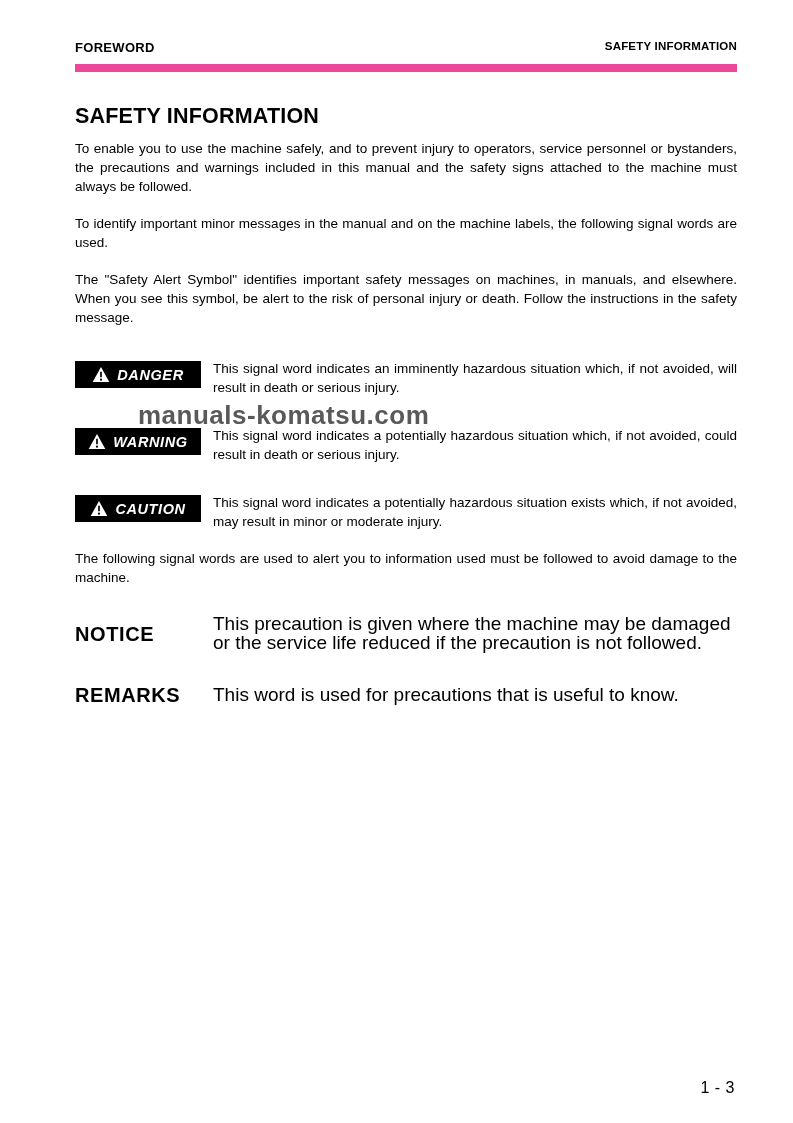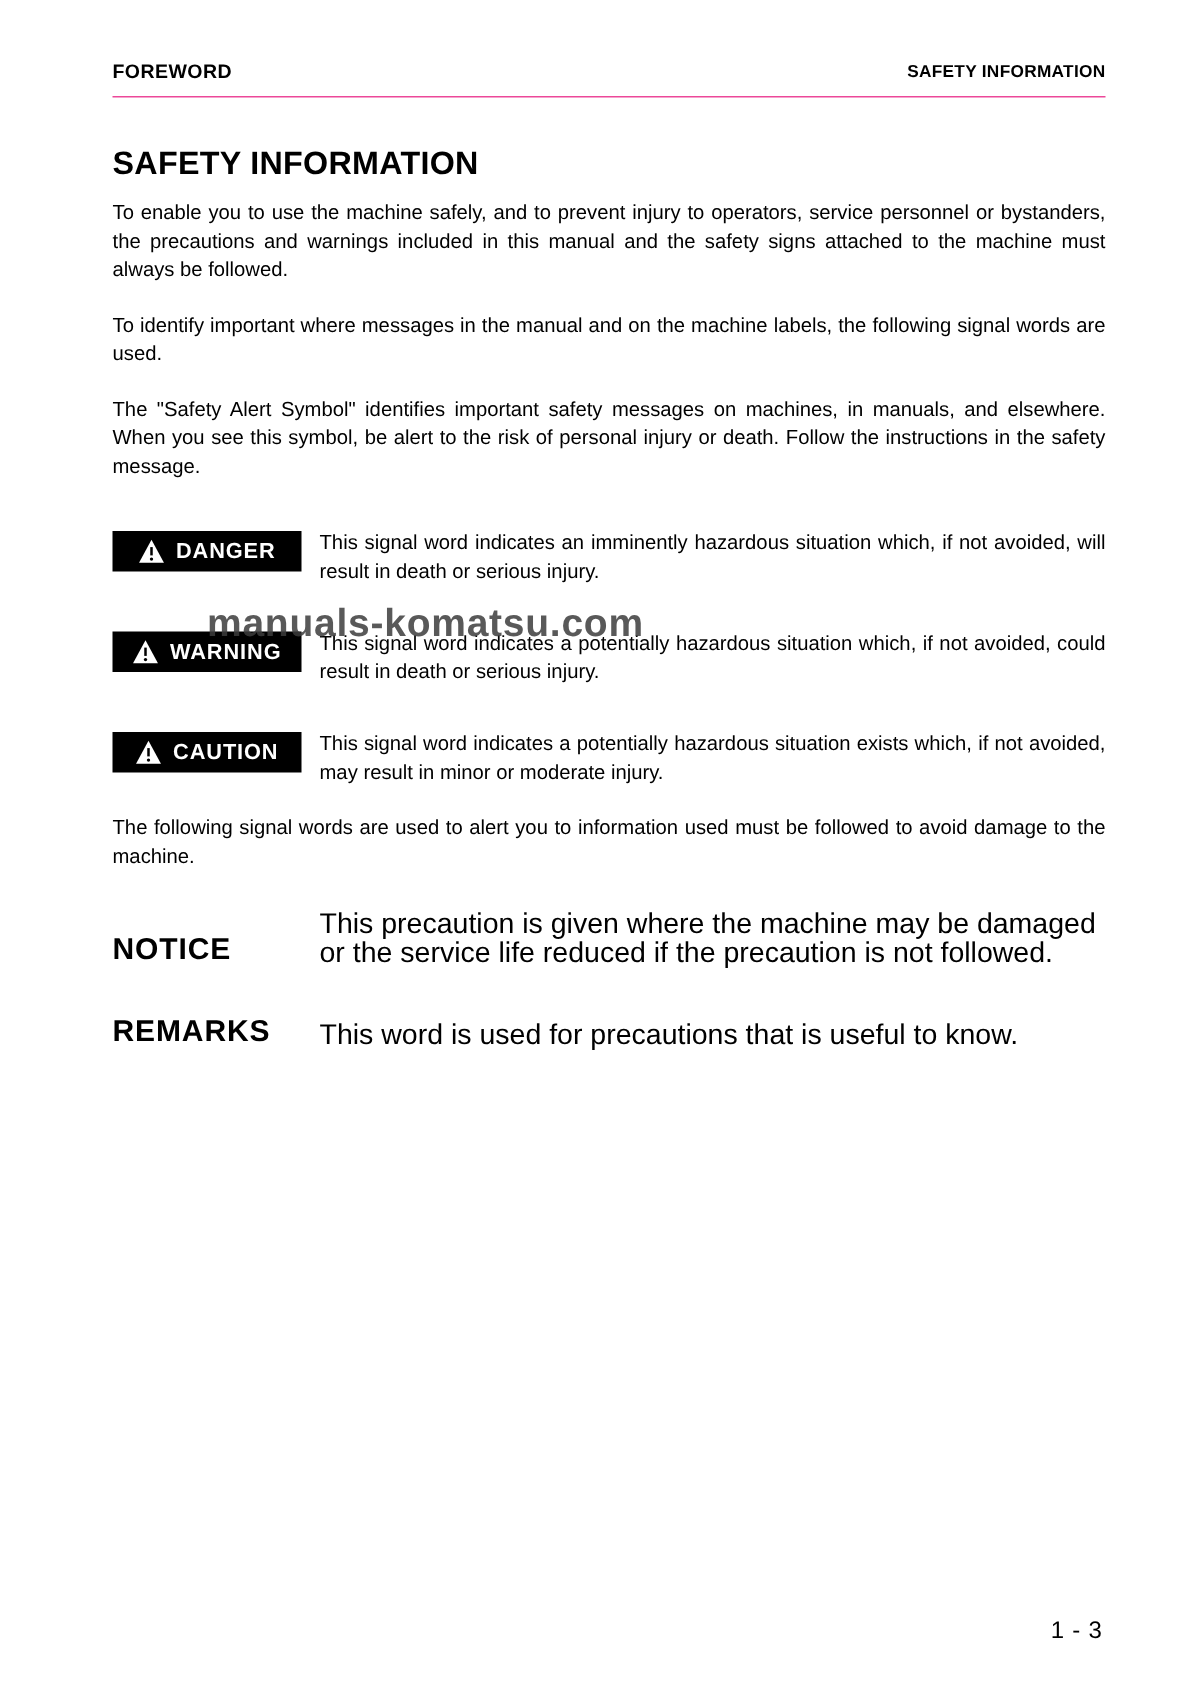--- a/index.html
+++ b/index.html
@@ -13,23 +13,23 @@
   }
   .page {
     position:relative;
     width:793px;
     height:1123px;
     padding:40px 56px 0 75px;
   }
   .header {
     display:flex;
     justify-content:space-between;
-    align-items:center;
+    align-items:flex-start;
     padding-bottom:9px;
-    border-bottom:1px solid #ec4899;
+    border-bottom:8px solid #ec4899;
   }
   .header-left  { font-size:13px; font-weight:bold; letter-spacing:0.3px; }
   .header-right { font-size:11.5px; font-weight:bold; letter-spacing:0.2px; }
 
   .title {
     margin-top:32px;
     font-size:21.5px;
     font-weight:bold;
     letter-spacing:0.2px;
   }
@@ -57,34 +57,35 @@
     display:flex;
     align-items:center;
     justify-content:center;
     gap:7px;
     flex-shrink:0;
     margin-top:2px;
   }
   .badge-label {
     font-size:14.5px;
     font-weight:bold;
+    font-style:italic;
     letter-spacing:0.6px;
     text-align:right;
   }
   .signal-desc {
     margin-left:12px;
     font-size:13.5px;
     line-height:19px;
     text-align:justify;
     flex:1;
   }
 
   .notice-row {
     display:flex;
-    align-items:flex-end;
+    align-items:center;
     margin-top:27px;
   }
   .notice-row.second { margin-top:29px; }
   .notice-label {
     width:138px;
     flex-shrink:0;
     font-size:20px;
     font-weight:bold;
     letter-spacing:0.6px;
     margin-top:3px;
@@ -123,21 +124,21 @@
 <div class="page">
 
   <header class="header">
     <span class="header-left">FOREWORD</span>
     <span class="header-right">SAFETY INFORMATION</span>
   </header>
 
   <h1 class="title">SAFETY INFORMATION</h1>
 
   <p class="para para-first">To enable you to use the machine safely, and to prevent injury to operators, service personnel or bystanders, the precautions and warnings included in this manual and the safety signs attached to the machine must always be followed.</p>
-  <p class="para para-gap">To identify important where messages in the manual and on the machine labels, the following signal words are used.</p>
+  <p class="para para-gap">To identify important minor messages in the manual and on the machine labels, the following signal words are used.</p>
   <p class="para para-gap">The "Safety Alert Symbol" identifies important safety messages on machines, in manuals, and elsewhere. When you see this symbol, be alert to the risk of personal injury or death. Follow the instructions in the safety message.</p>
 
   <div class="signal-row first">
     <div class="badge">
       <svg viewBox="0 0 26 24" width="18" height="17" aria-hidden="true">
         <path d="M13 1 L25 23 H1 Z" fill="#ffffff"></path>
         <rect x="11.8" y="8" width="2.4" height="8" fill="#000000"></rect>
         <circle cx="13" cy="19.5" r="1.6" fill="#000000"></circle>
       </svg>
       <span class="badge-label">DANGER</span>

